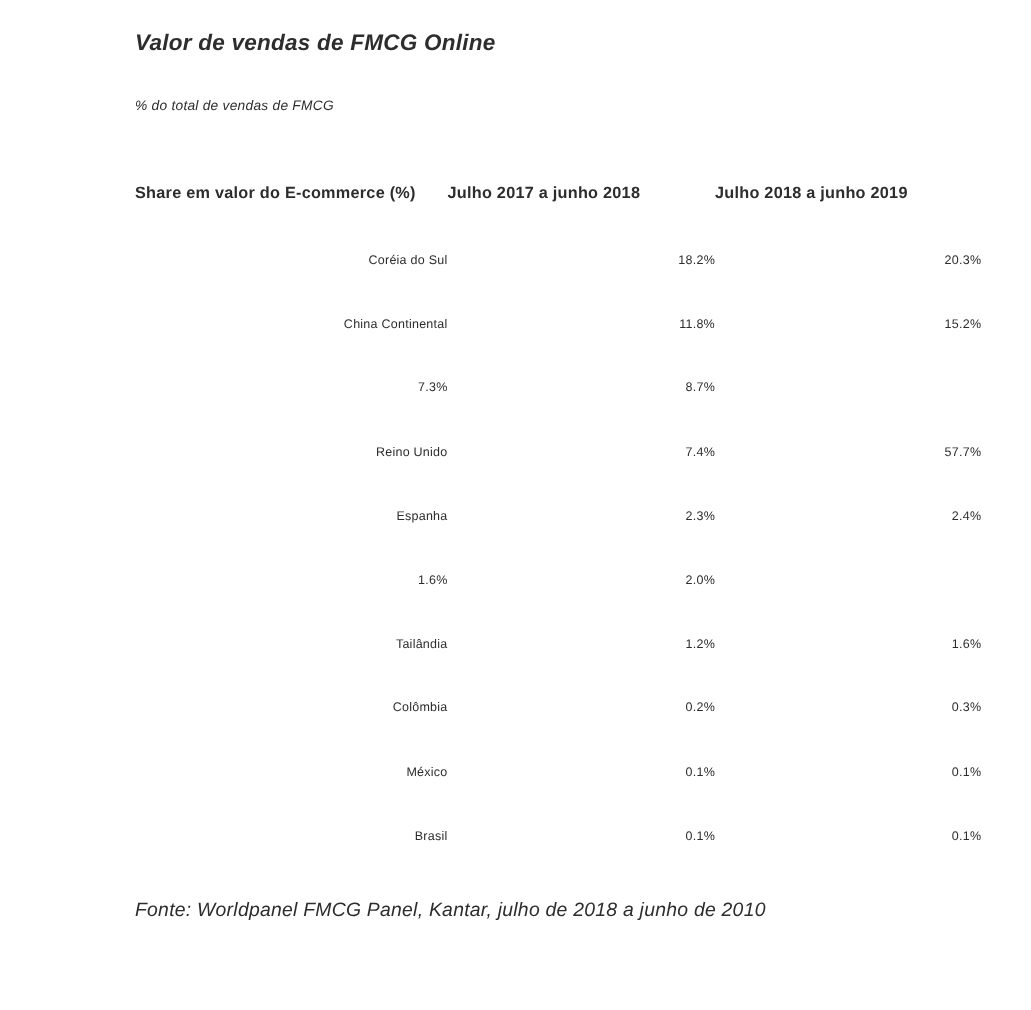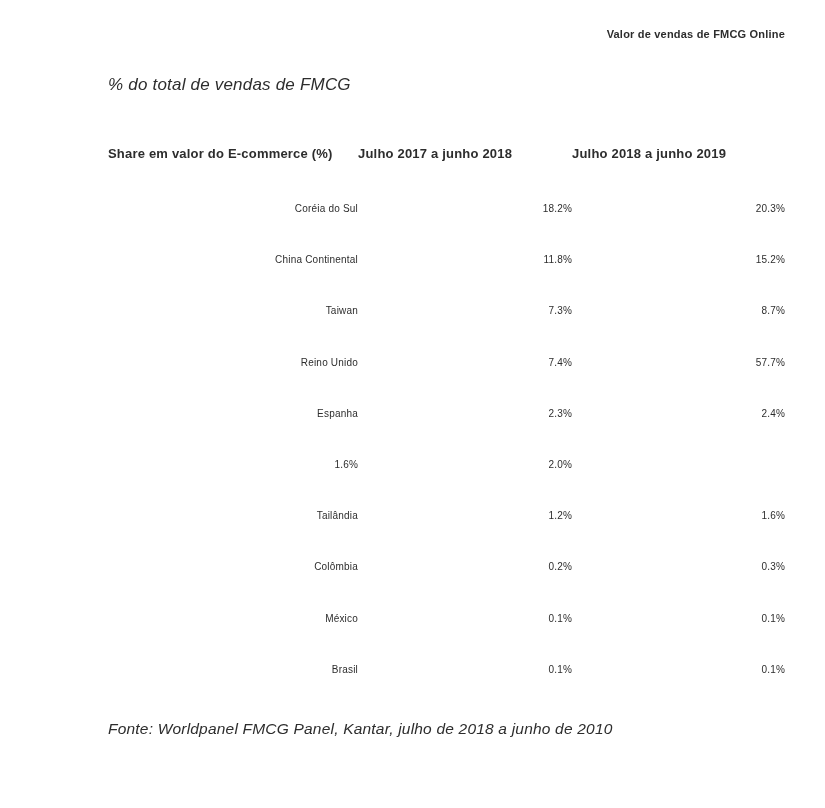--- a/index.html
+++ b/index.html
@@ -10,28 +10,28 @@
     background: #ffffff;
     font-family: "Liberation Sans", "DejaVu Sans", sans-serif;
     color: #2d2d2d;
     position: relative;
     overflow: hidden;
   }
   .content {
     padding: 22px 40px 0 108px;
   }
   .title {
-    font-size: 11px;
+    font-size: 18px;
     font-weight: bold;
+    font-style: italic;
     letter-spacing: 0.2px;
     line-height: 24px;
-    text-align: right;
   }
   .subtitle {
-    font-size: 17px;
+    font-size: 11px;
     font-style: italic;
     letter-spacing: 0.2px;
     line-height: 24px;
     margin-top: 27px;
   }
   .table {
     margin-top: 26px;
     width: 677px;
   }
   .table-header {
@@ -85,21 +85,20 @@
         <div>Coréia do Sul</div>
         <div>18.2%</div>
         <div>20.3%</div>
       </div>
       <div class="table-row">
         <div>China Continental</div>
         <div>11.8%</div>
         <div>15.2%</div>
       </div>
       <div class="table-row">
-        <div>Taiwan</div>
         <div>7.3%</div>
         <div>8.7%</div>
       </div>
       <div class="table-row">
         <div>Reino Unido</div>
         <div>7.4%</div>
         <div>57.7%</div>
       </div>
       <div class="table-row">
         <div>Espanha</div>

